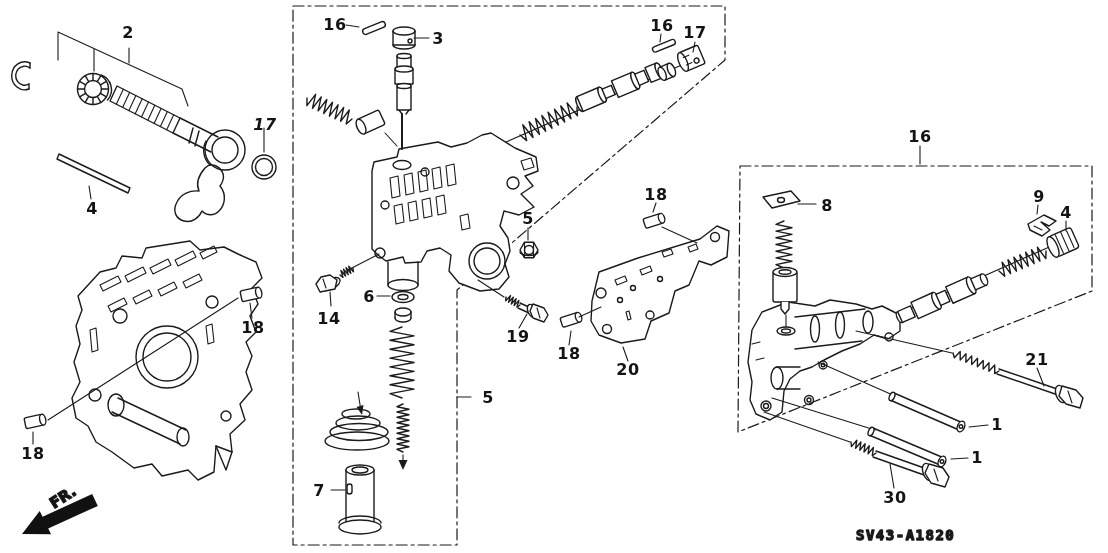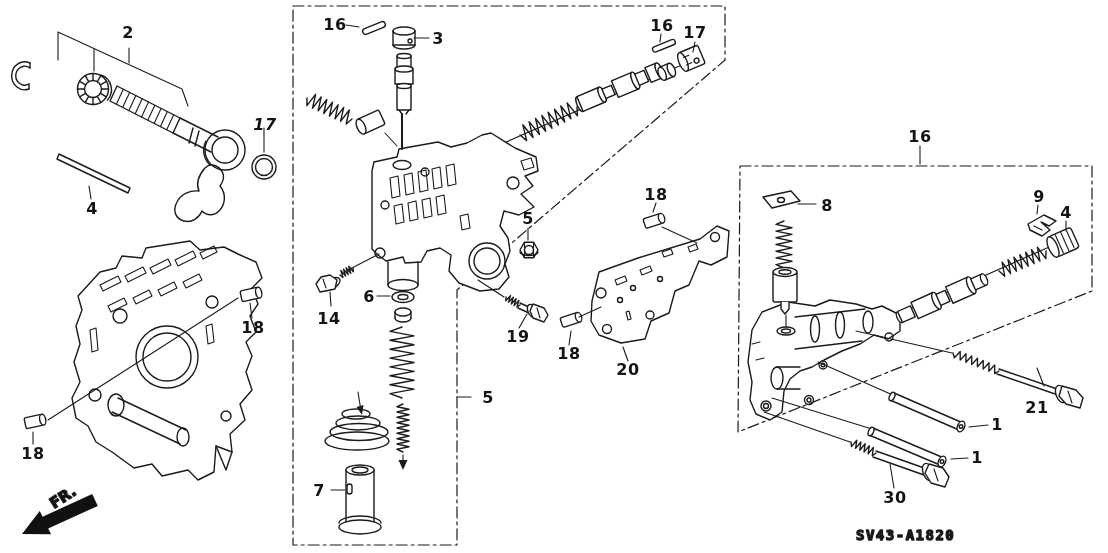--- a/index.html
+++ b/index.html
@@ -384,18 +384,18 @@
       <div class="part-label" style="left: 518px; top: 336px;">19</div>
       <div class="part-label" style="left: 656px; top: 194px;">18</div>
       <div class="part-label" style="left: 569px; top: 353px;">18</div>
       <div class="part-label" style="left: 628px; top: 369px;">20</div>
       <div class="part-label" style="left: 662px; top: 25px;">16</div>
       <div class="part-label" style="left: 695px; top: 32px;">17</div>
       <div class="part-label" style="left: 920px; top: 136px;">16</div>
       <div class="part-label" style="left: 827px; top: 205px;">8</div>
       <div class="part-label" style="left: 1039px; top: 196px;">9</div>
       <div class="part-label" style="left: 1066px; top: 212px;">4</div>
-      <div class="part-label" style="left: 1037px; top: 359px; margin-top: 48px;">21</div>
+      <div class="part-label" style="left: 1037px; top: 359px;">21</div>
       <div class="part-label" style="left: 997px; top: 424px;">1</div>
       <div class="part-label" style="left: 977px; top: 457px;">1</div>
       <div class="part-label" style="left: 895px; top: 497px;">30</div>
     </div>
 </div>
 
 </body></html>

